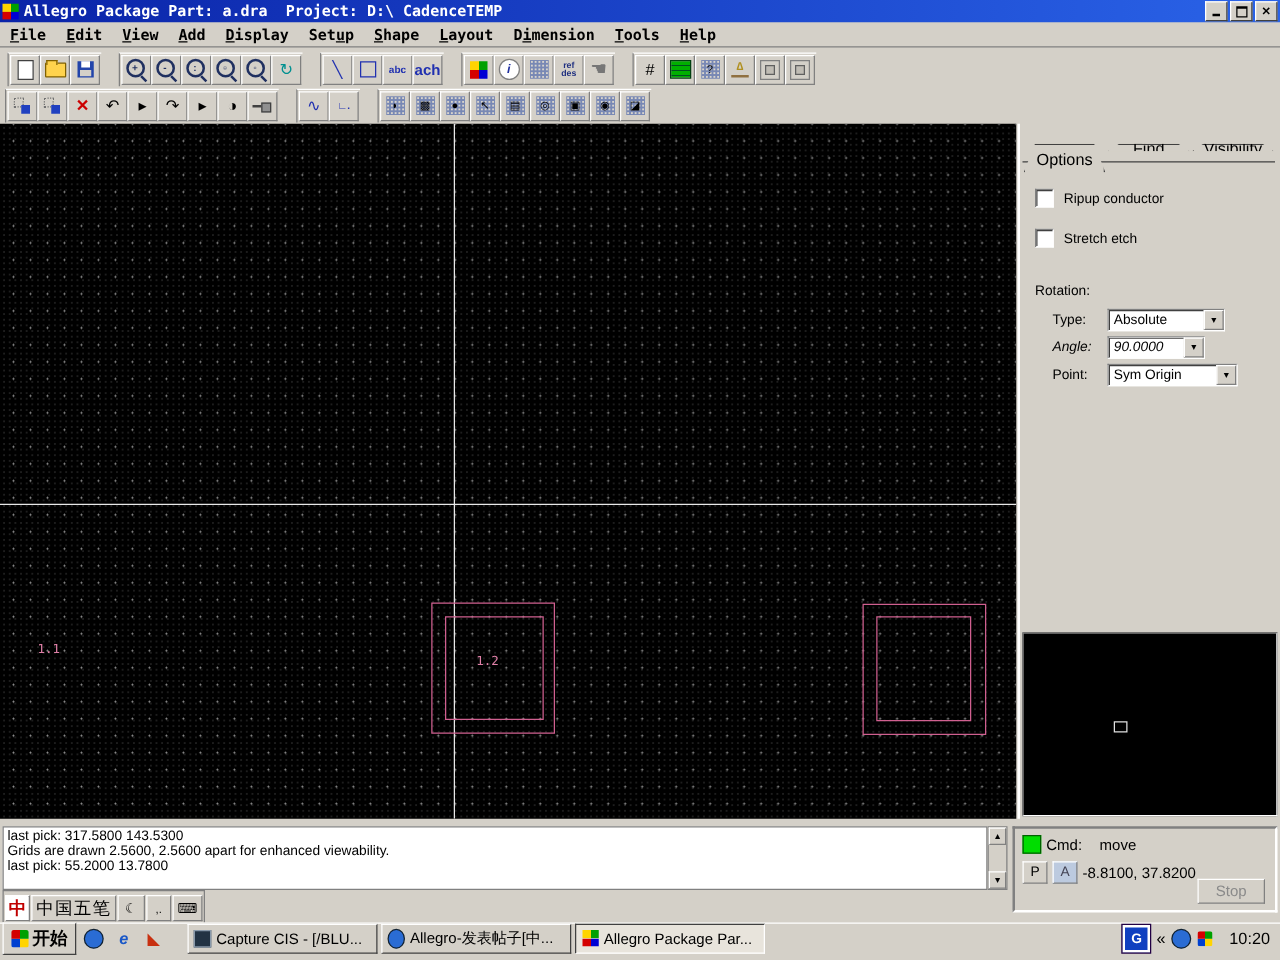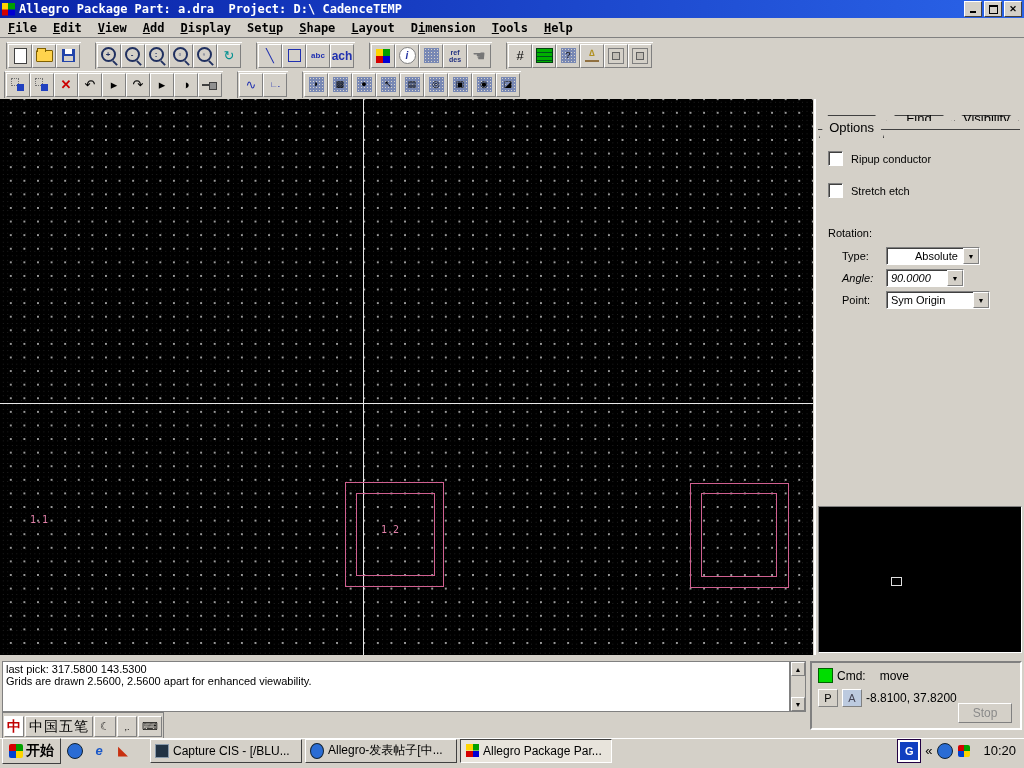--- a/index.html
+++ b/index.html
@@ -334,21 +334,21 @@
     <span class="checkbox"></span>
     <span>Ripup conductor</span>
   </div>
   <div class="checkbox-row" style="top:84px;">
     <span class="checkbox"></span>
     <span>Stretch etch</span>
   </div>
   <div class="abs" style="left:12px;top:128px;">Rotation:</div>
   <div class="rot-row" style="left:26px;top:148px;">
     <span class="rot-label">Type:</span>
-    <span class="select" style="width:94px;padding-left:24px;">
+    <span class="select" style="width:94px;">
       <span class="sel-text">Absolute</span>
       <span class="sel-btn">▼</span>
     </span>
   </div>
   <div class="rot-row" style="left:26px;top:170px;font-style:italic;">
     <span class="rot-label">Angle:</span>
     <span class="select" style="width:78px;">
       <span class="sel-text">90.0000</span>
       <span class="sel-btn">▼</span>
     </span>
@@ -361,20 +361,21 @@
     </span>
   </div>
   <div id="preview">
     <div class="mini-rect"></div>
   </div>
 </div>
 
 <div class="abs" id="console">
     <div>last pick:  317.5800  143.5300</div>
     <div>Grids are drawn 2.5600, 2.5600 apart for enhanced viewability.</div>
+    <div>last pick:  55.2000  13.7800</div>
   </div>
 <div class="abs" id="console-scroll">
   <span class="scr-btn">▲</span>
   <span class="scr-btn">▼</span>
 </div>
 
 <div class="abs" id="cmdpanel">
   <div id="cmd-row1">
     <span class="cmd-light"></span>
     <span style="font-size:12px;">Cmd:</span>

